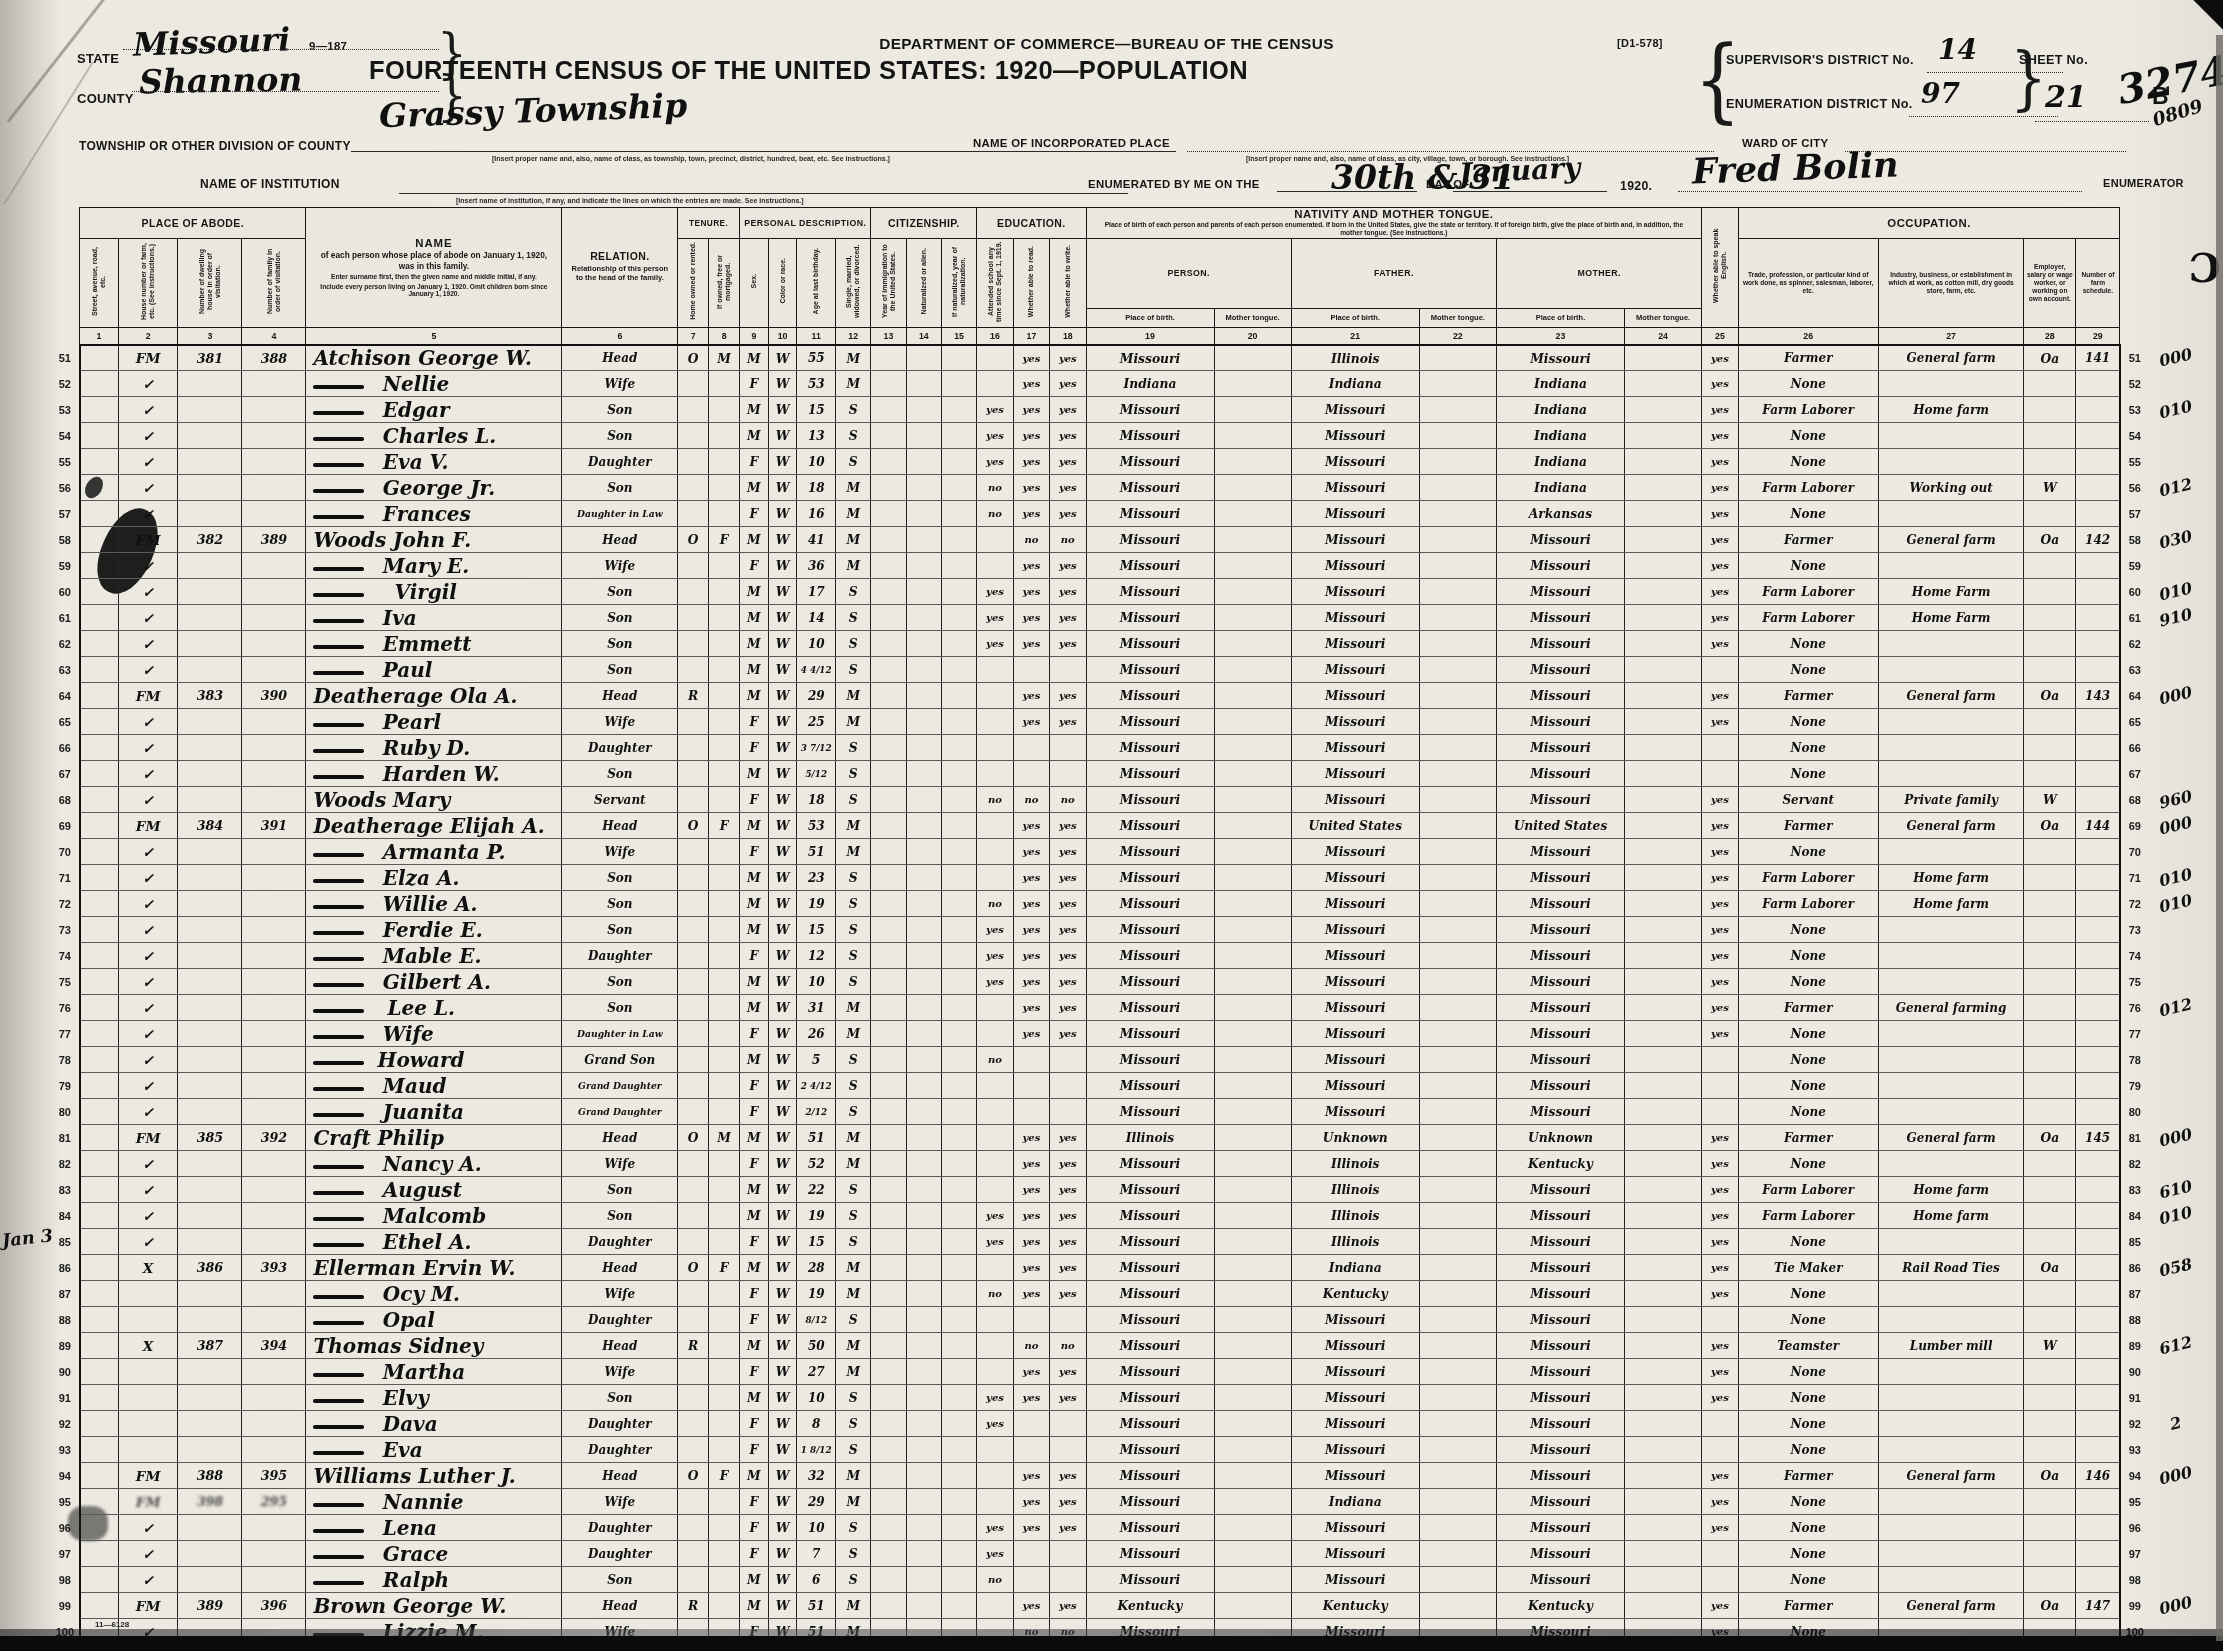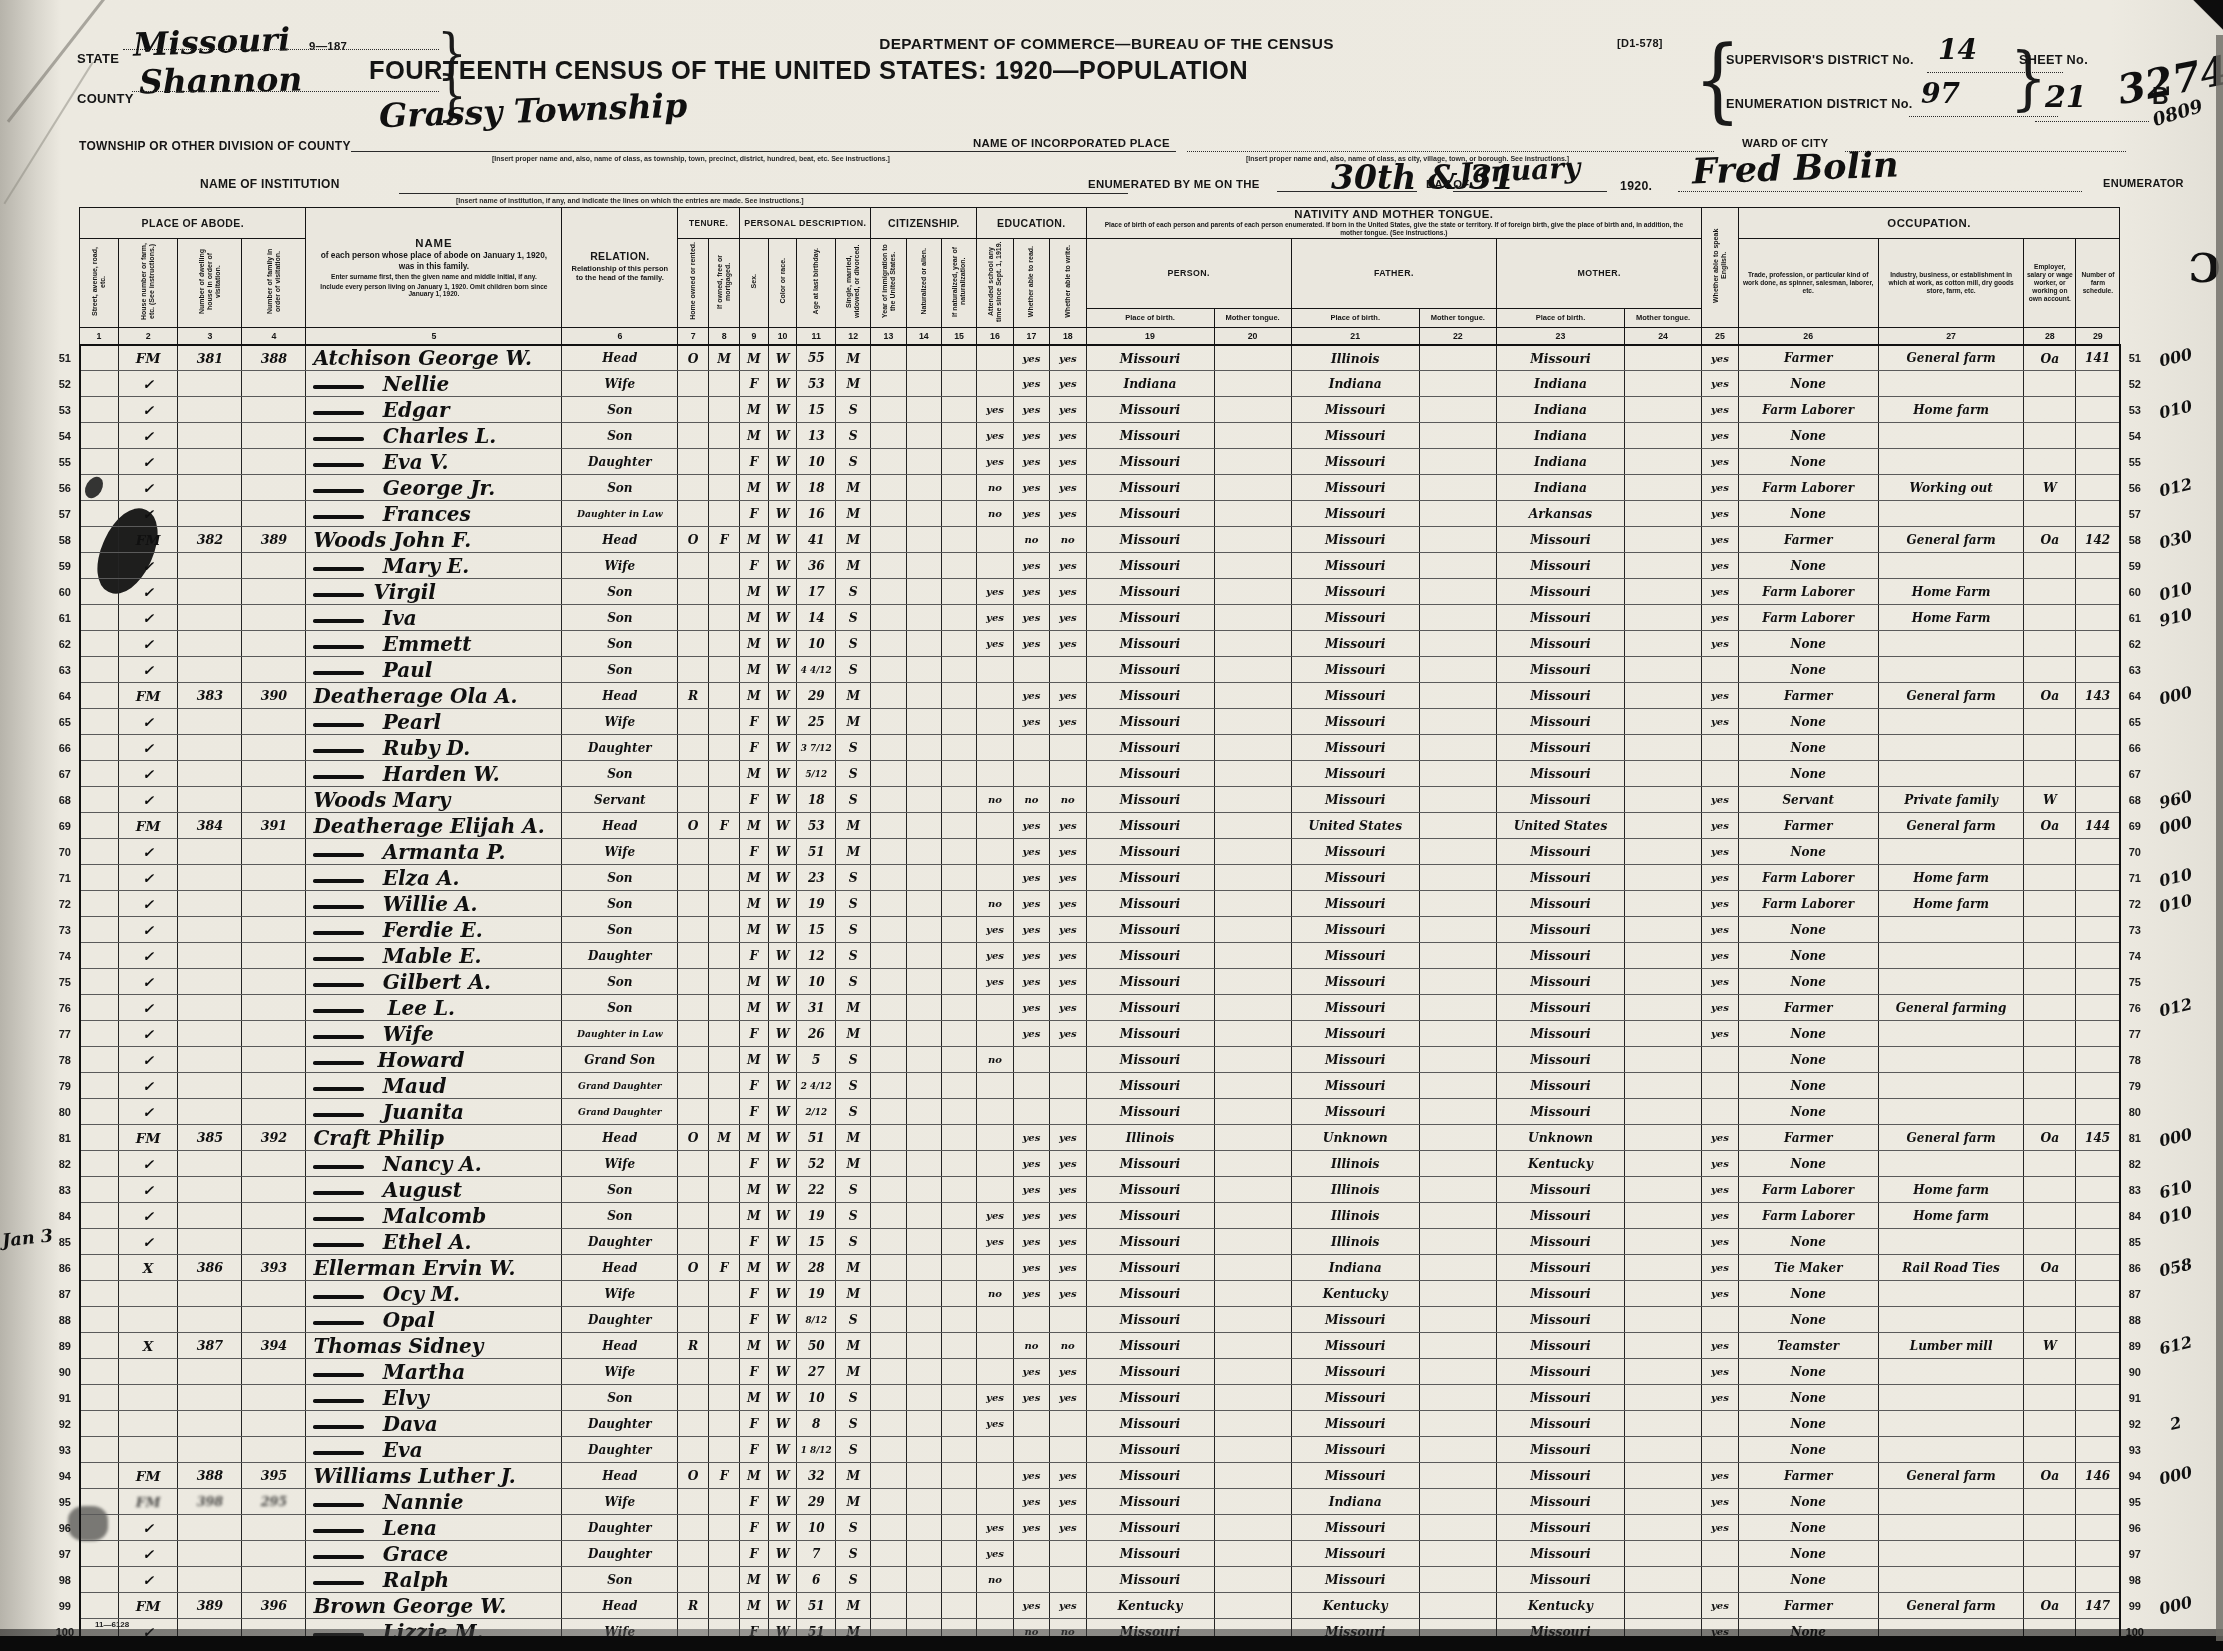--- a/index.html
+++ b/index.html
@@ -592,21 +592,21 @@
             <td class="dat ink hw-age"></td>
             <td class="rn">59</td>
             <td class="cd"></td>
           </tr>
           <tr>
             <td class="ln">60</td>
             <td class="dat"></td>
             <td class="dat ink hw-h">✓</td>
             <td class="dat ink hw-num"></td>
             <td class="dat ink hw-num"></td>
-            <td class="dat namecell"><span class="ditto"></span><span class="ink hw-name" style="margin-left: 3px;">Virgil</span></td>
+            <td class="dat namecell"><span class="ditto"></span><span class="ink hw-name" style="margin-left: 24px;">Virgil</span></td>
             <td class="dat ink hw-rel">Son</td>
             <td class="dat ink hw-1"></td>
             <td class="dat ink hw-1"></td>
             <td class="dat ink hw-1">M</td>
             <td class="dat ink hw-1">W</td>
             <td class="dat ink hw-age">17</td>
             <td class="dat ink hw-1">S</td>
             <td class="dat"></td>
             <td class="dat"></td>
             <td class="dat"></td>

